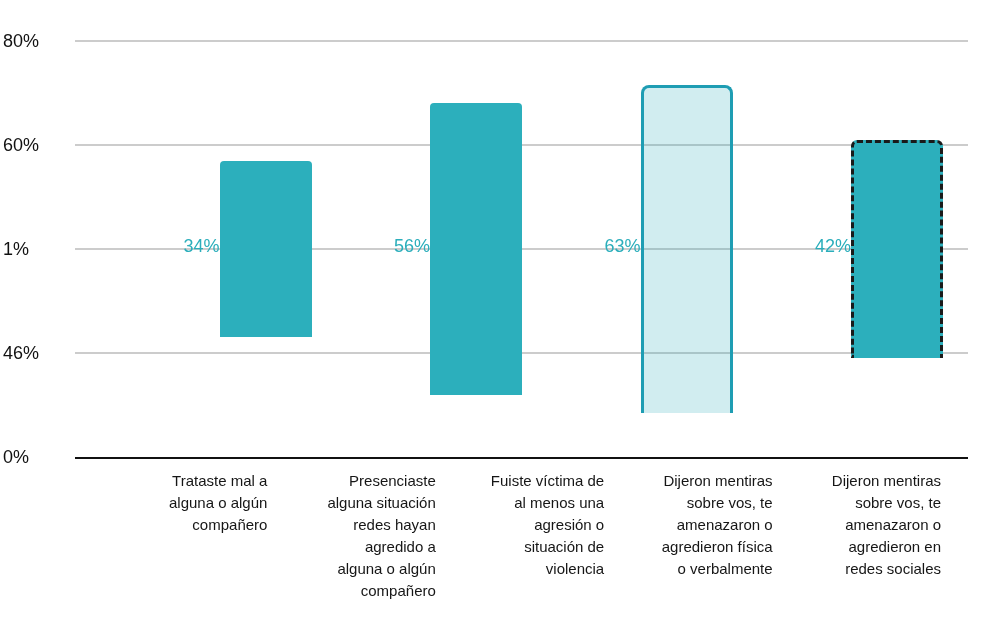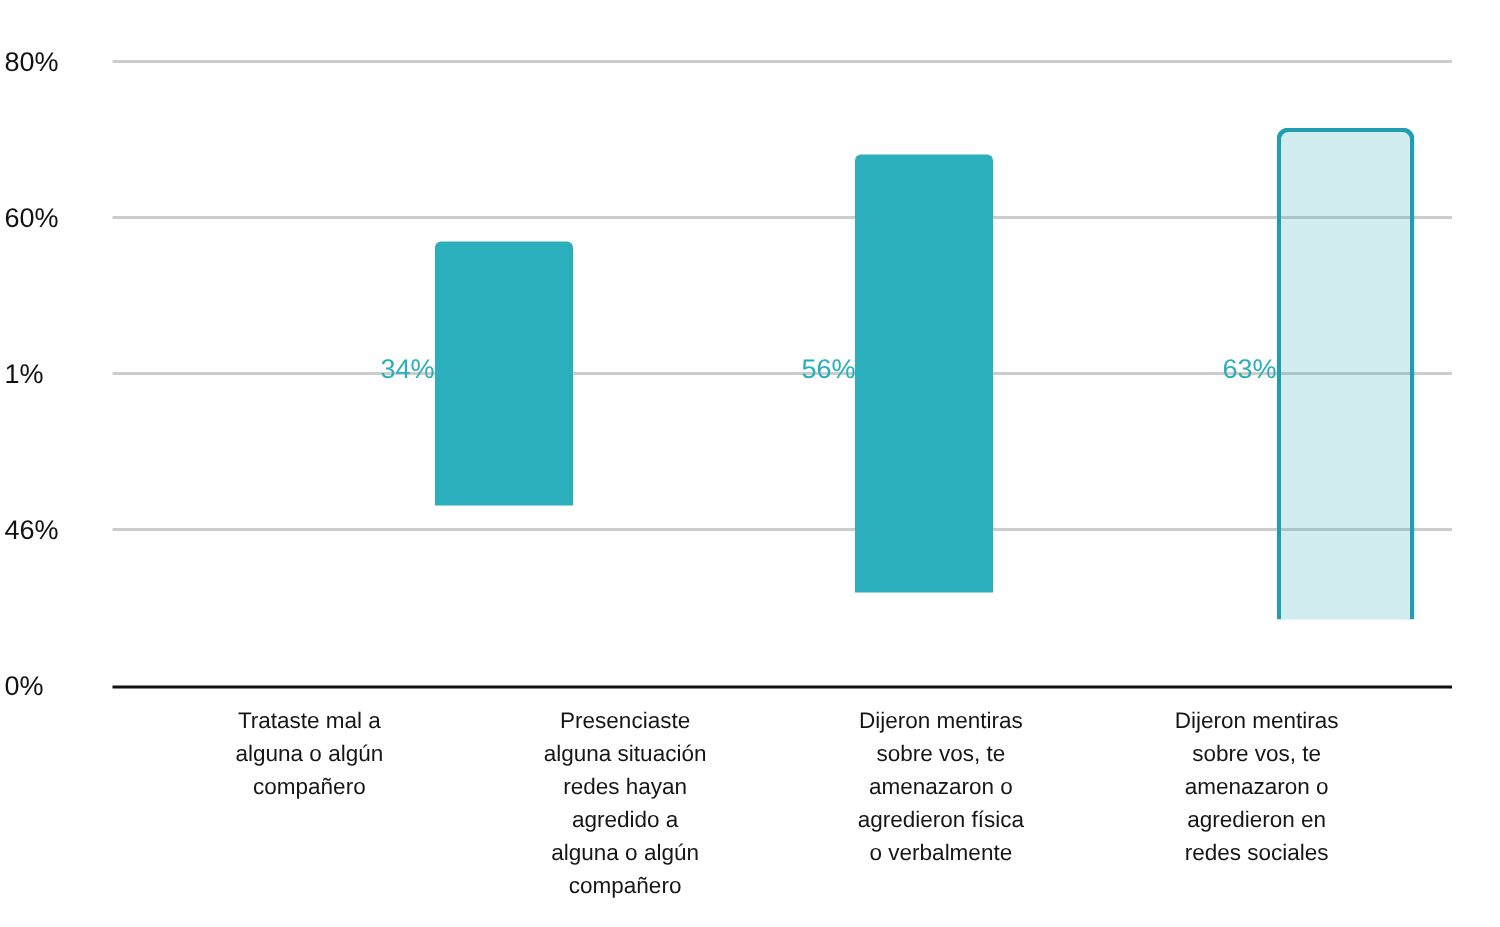--- a/index.html
+++ b/index.html
@@ -94,21 +94,21 @@
   .cats {
     position: absolute;
     left: 101px;
     width: 842px;
     top: 470px;
     display: flex;
   }
   .cat {
     flex: 1 1 0;
     min-width: 0;
-    text-align: center;
+    text-align: right;
     font-size: 15px;
     line-height: 22px;
     color: var(--category-label);
     white-space: pre-line;
     padding: 0 2px;
     box-sizing: border-box;
   }
 </style>
 </head>
 <body>
@@ -134,33 +134,42 @@
           <div class="bar solid" style="height: 42.5%;"></div>
         </div>
         <div class="slot">
           <div class="val">56%</div>
           <div class="bar solid" style="height: 70%;"></div>
         </div>
         <div class="slot">
           <div class="val">63%</div>
           <div class="bar light-outline" style="height: 78.75%;"></div>
         </div>
+        <div class="slot">
+          <div class="val">42%</div>
+          <div class="bar dashed" style="height: 52.5%;"></div>
+        </div>
       </div>
     <div class="axis-x"></div>
   </div>
   <div class="cats" id="cats">
       <div class="cat">Trataste mal a
 alguna o algún
 compañero</div>
       <div class="cat">Presenciaste
 alguna situación
 redes hayan
 agredido a
 alguna o algún
 compañero</div>
+      <div class="cat">Fuiste víctima de
+al menos una
+agresión o
+situación de
+violencia</div>
       <div class="cat">Dijeron mentiras
 sobre vos, te
 amenazaron o
 agredieron física
 o verbalmente</div>
       <div class="cat">Dijeron mentiras
 sobre vos, te
 amenazaron o
 agredieron en
 redes sociales</div>

